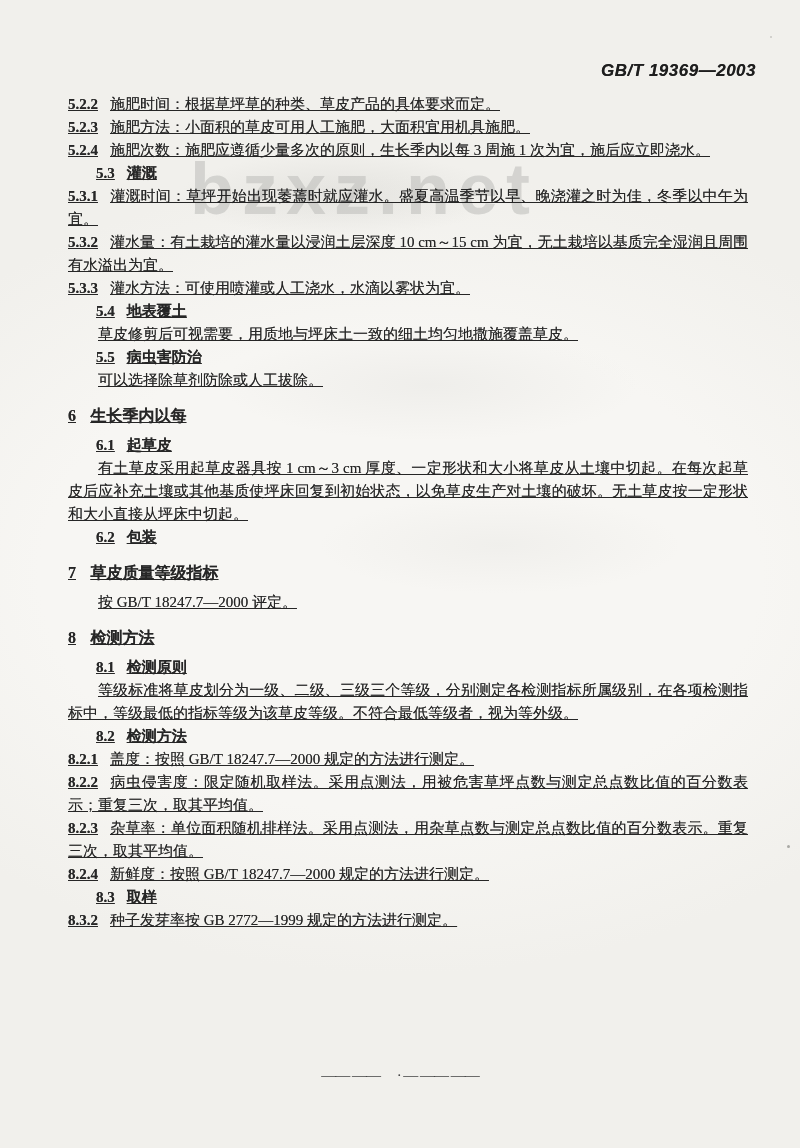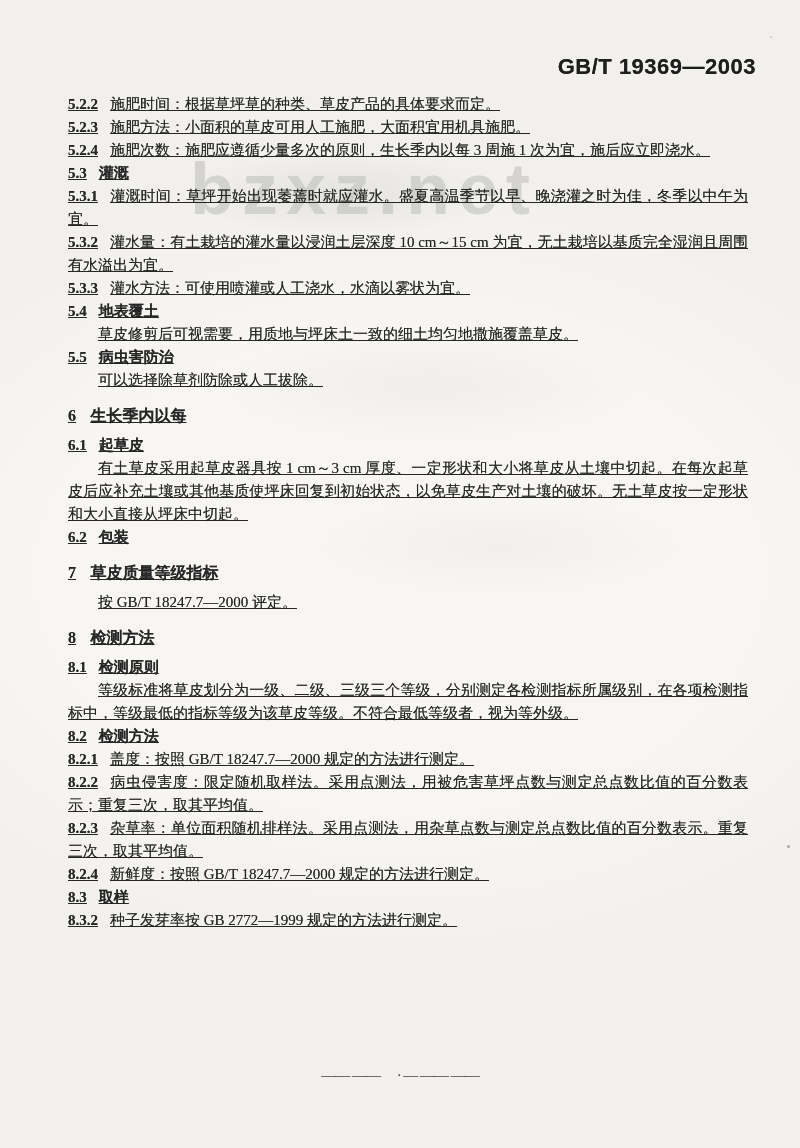--- a/index.html
+++ b/index.html
@@ -15,27 +15,28 @@
     background:
       radial-gradient(ellipse 230px 60px at 340px 195px, rgba(175,175,170,0.20), transparent 70%),
       radial-gradient(ellipse 300px 80px at 430px 385px, rgba(180,180,175,0.12), transparent 70%),
       radial-gradient(ellipse 260px 70px at 500px 545px, rgba(180,180,175,0.10), transparent 70%),
       radial-gradient(ellipse 600px 400px at 400px 574px, #f7f6f3 60%, #f1f0ec 100%),
       #f5f4f1;
     color:#262626;
   }
   .std-header{
     position:absolute;
-    top:54px; right:44px;
+    top:61px; right:44px;
     font-family:"Liberation Sans","DejaVu Sans",sans-serif;
     font-weight:bold;
-    font-size:22px;
+    font-size:17px;
     letter-spacing:0.5px;
     color:#1e1e1e;
     text-shadow:0 0 0.6px rgba(30,30,30,0.8);
+    font-style:italic;
   }
   .watermark{
     position:absolute;
     top:148px; left:190px;
     font-family:"Liberation Sans","DejaVu Sans",sans-serif;
     font-weight:bold;
     font-size:72px;
     letter-spacing:8px;
     color:#bdbdba;
     opacity:0.55;
@@ -53,21 +54,21 @@
   }
   .doc-body p{margin:0;padding:0;text-decoration:underline;}
   .blk-clause .num{
     font-weight:bold;
     margin-right:0.8em;
     white-space:nowrap;
   }
   .blk-h2{
     font-weight:bold;
   }
-  .blk-h2 .num{margin-right:0.8em;}
+  .blk-h2 .num{margin-right:0.8em;margin-left:28px;}
   .blk-h1{
     font-weight:bold;
     font-size:16px;
     line-height:24px;
     margin-top:12px !important;
     margin-bottom:6px !important;
   }
   .blk-h1 .num{margin-right:0.9em;}
   .blk-para{
     text-indent:2em;

